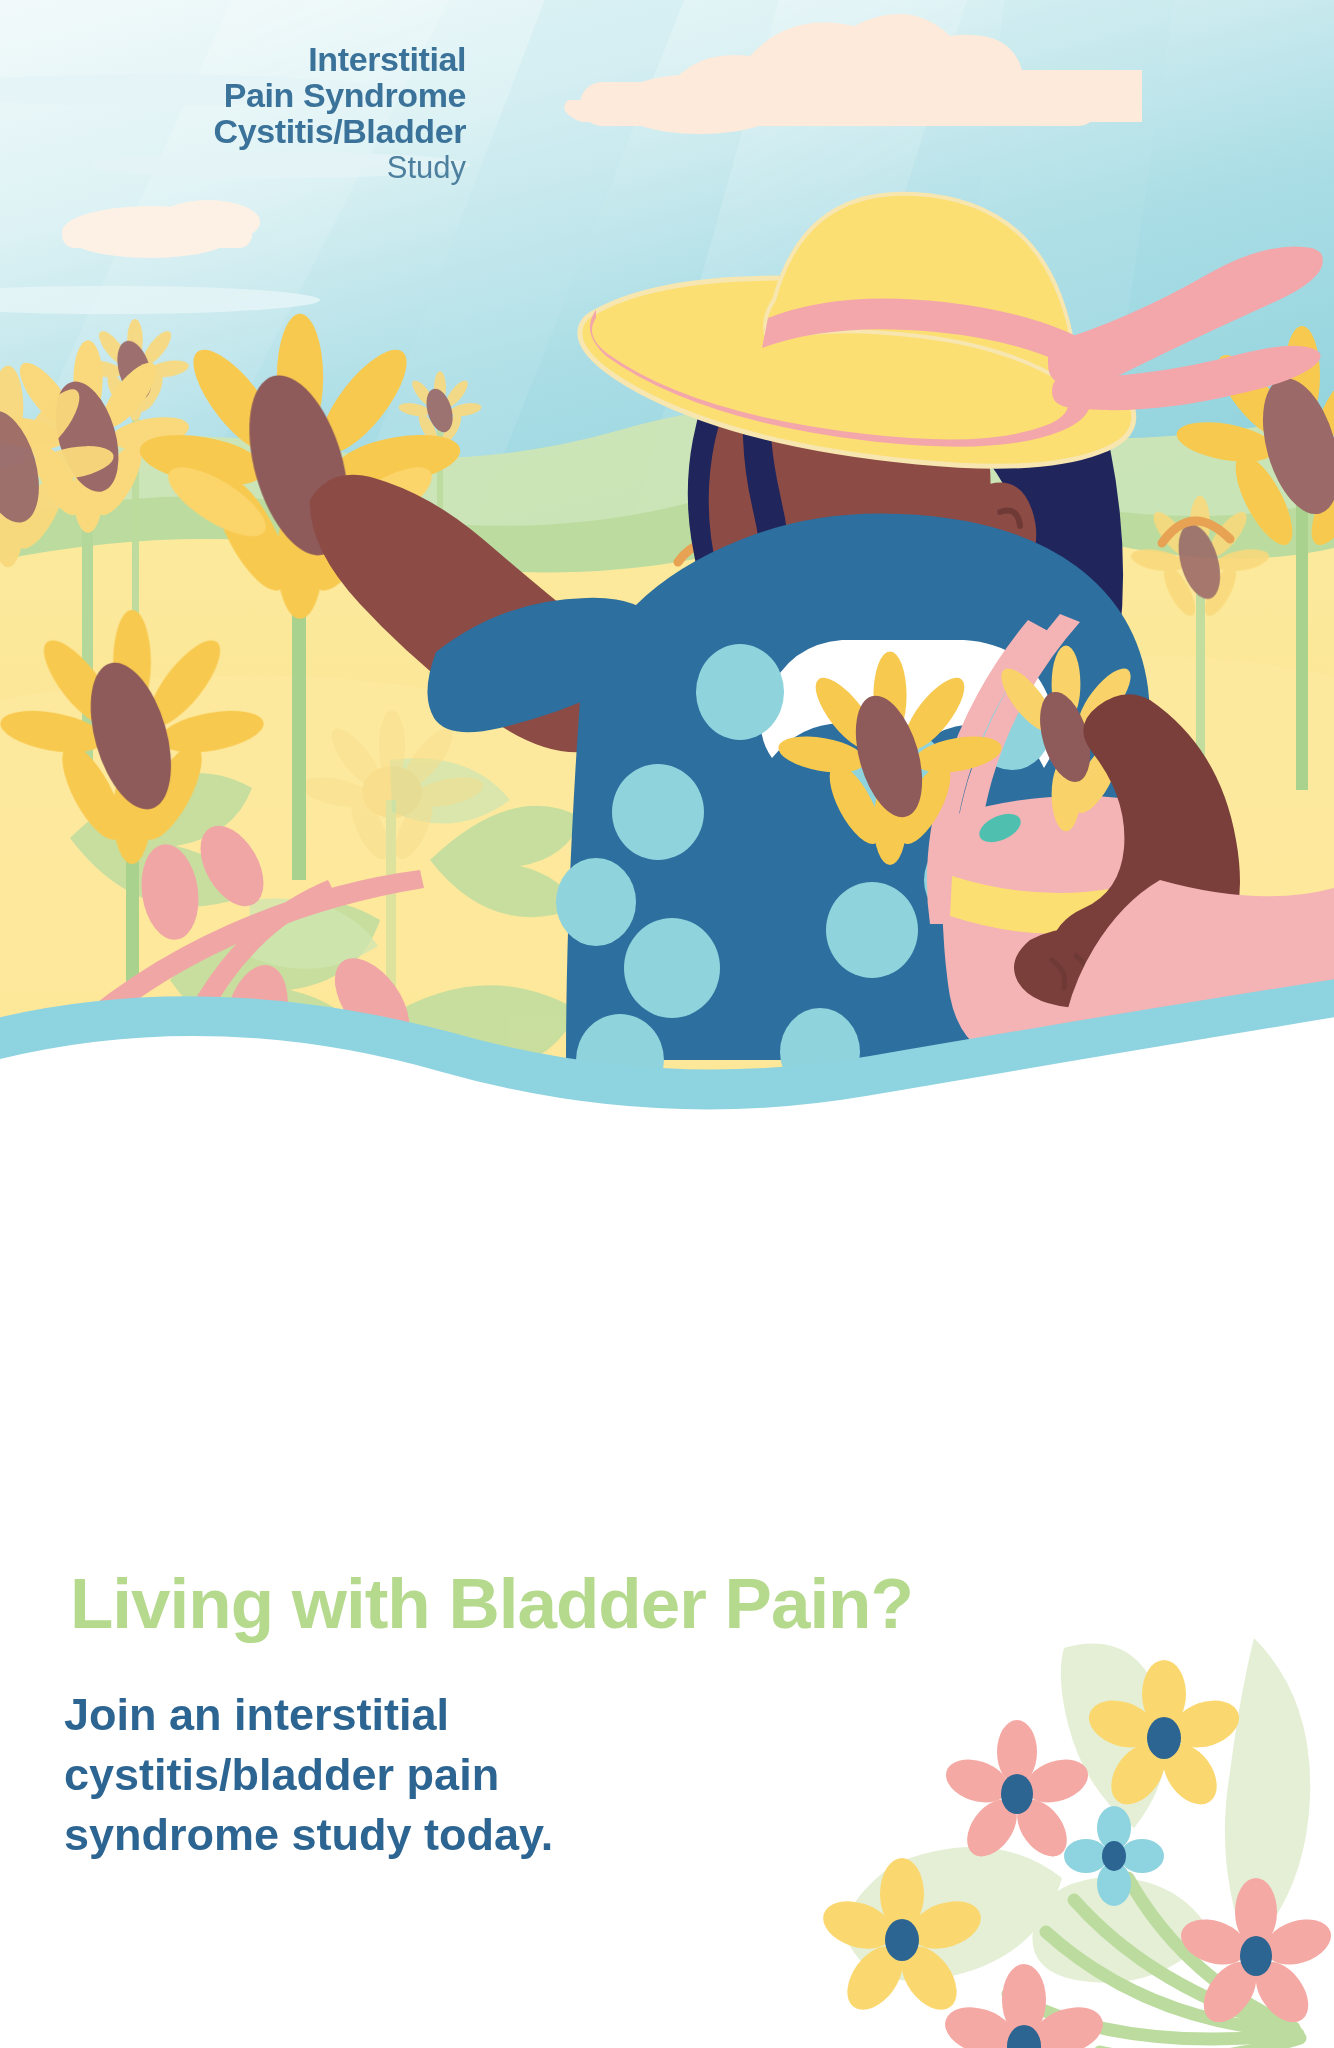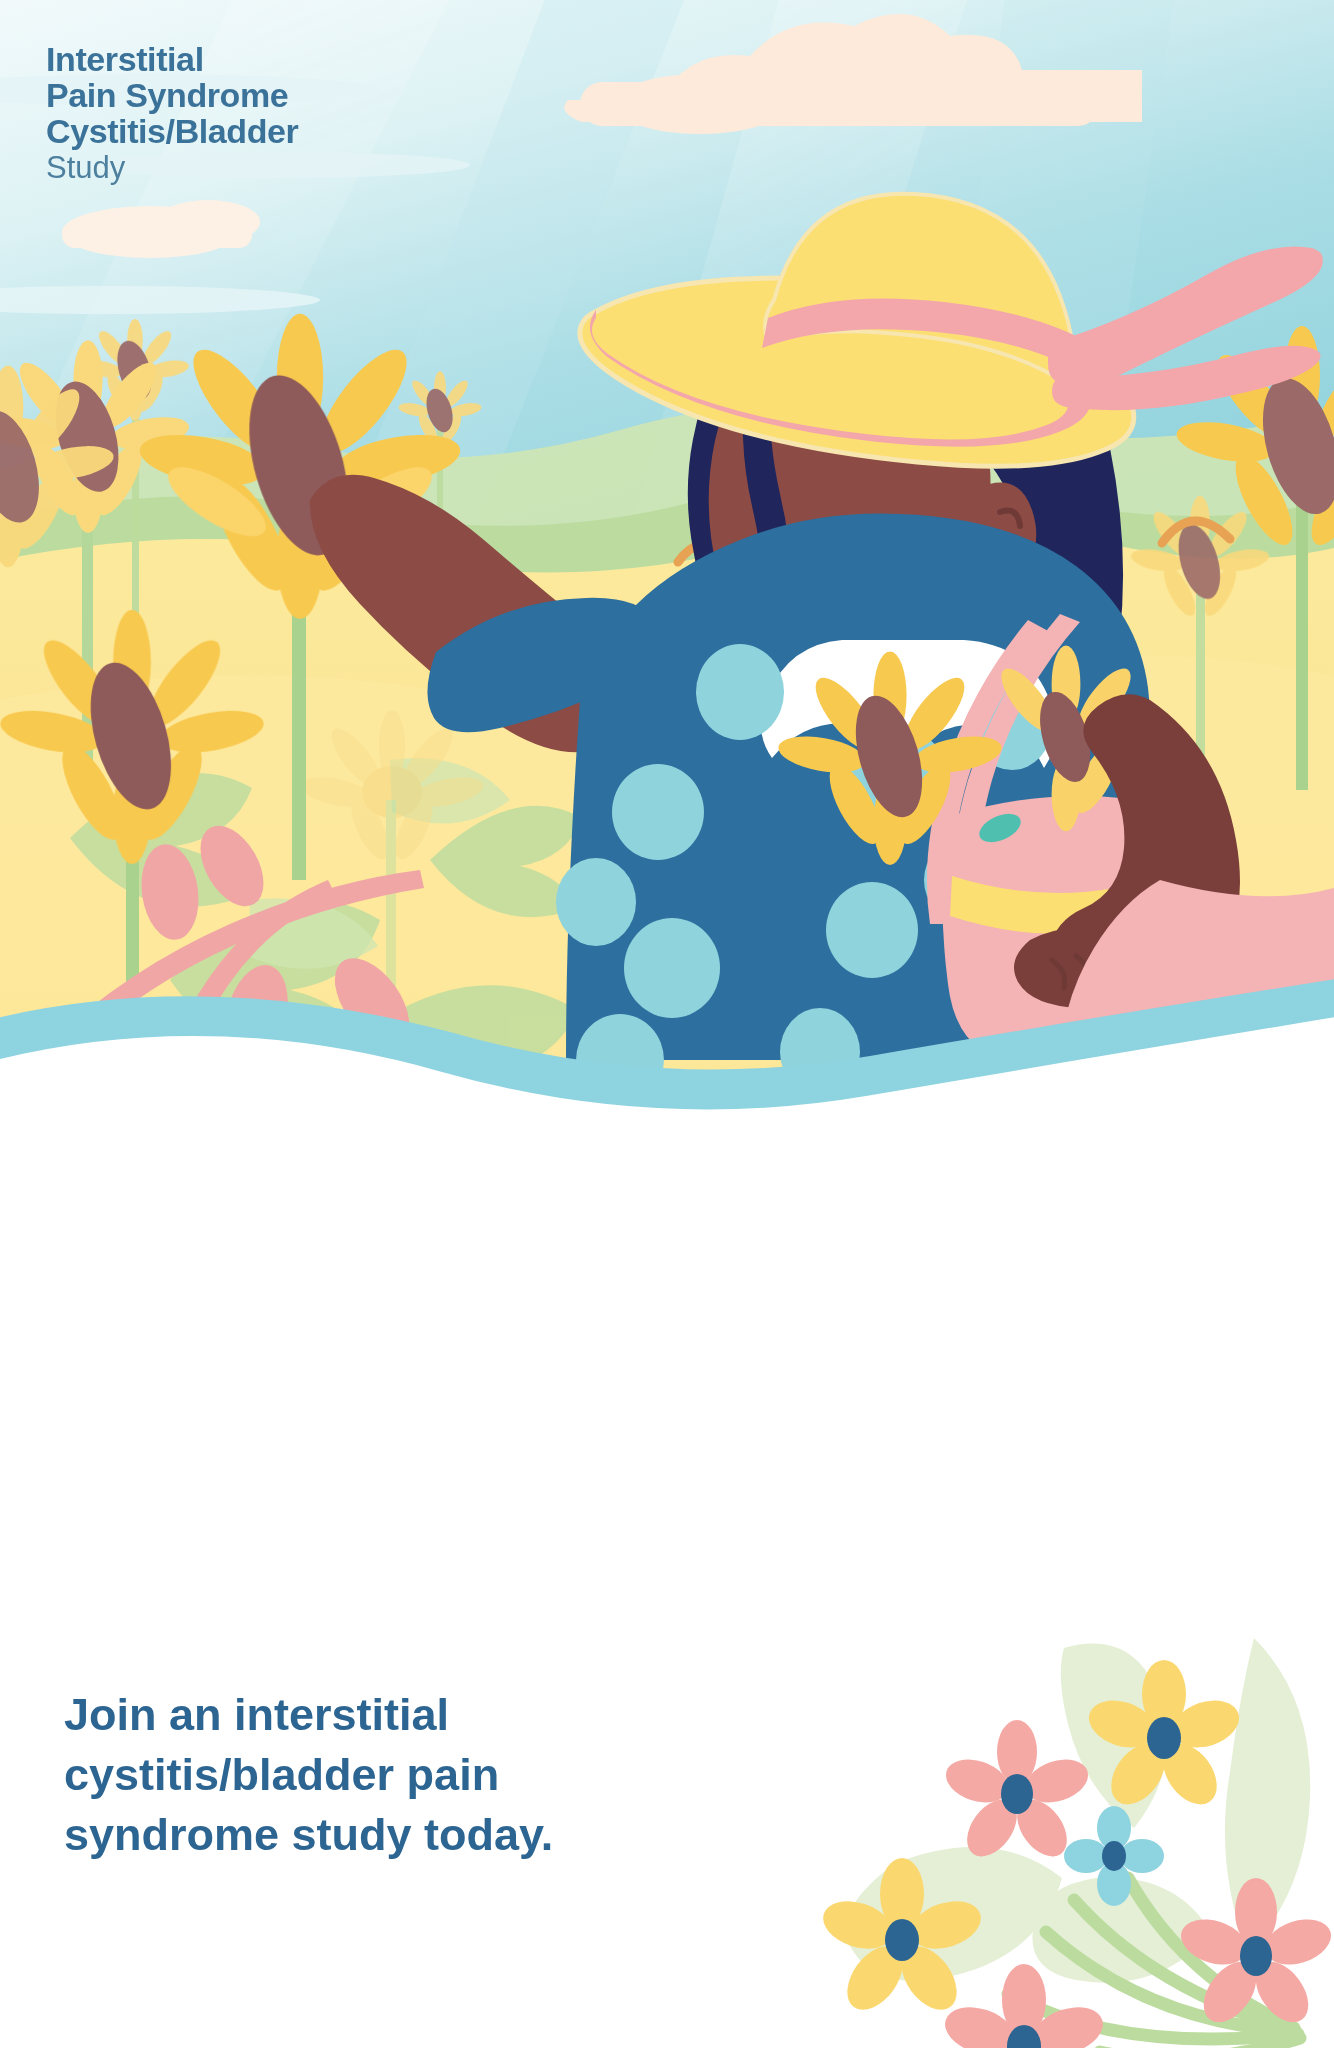--- a/index.html
+++ b/index.html
@@ -13,20 +13,21 @@
   .poster { position:absolute; inset:0; width:1334px; height:2048px; overflow:hidden; background:#fff; }
 
   
   .illus { position:absolute; left:0; top:0; width:1334px; height:1120px; overflow:hidden; }
   .illus svg { display:block; width:1334px; height:1120px; }
 
   
   .title-block {
     position:absolute; left:46px; top:42px; width:420px; z-index:40;
     line-height:1.0;
+    text-align:right;
   }
   .title-block .t-line {
     font-size:34px; font-weight:bold; letter-spacing:-0.4px;
     color:#3a7299; display:block; margin-bottom:2px;
   }
   .title-block .t-sub {
     font-size:31px; font-weight:normal; letter-spacing:0px;
     color:#4d7f9e; display:block; margin-top:4px;
   }
 
@@ -384,20 +385,21 @@
   </div>
 
   <div class="title-block">
     <span class="t-line">Interstitial</span>
     <span class="t-line">Pain Syndrome</span>
     <span class="t-line">Cystitis/Bladder</span>
     <span class="t-sub">Study</span>
   </div>
 
   <div class="bottom">
+    <div class="headline">Living with Bladder Pain?</div>
     <div class="body-copy">Join an interstitial cystitis/bladder pain syndrome study today.</div>
 
     <div class="bouquet">
       <svg viewBox="0 0 600 420" xmlns="http://www.w3.org/2000/svg">
 
         <g fill="#e4efd5">
           <path d="M 330 20 q 70 -20 96 50 q 22 70 -26 130 q -50 -40 -66 -104 q -12 -48 -4 -76 z"></path>
           <path d="M 520 10 q 60 60 56 160 q -4 94 -62 154 q -34 -86 -18 -180 q 10 -78 24 -134 z"></path>
           <path d="M 160 236 q 98 -40 168 14 q -22 78 -110 98 q -76 18 -102 -30 q -18 -36 44 -82 z"></path>
           <path d="M 362 250 q 80 -6 116 56 q -56 60 -136 46 q -52 -10 -42 -56 q 8 -38 62 -46 z"></path>

